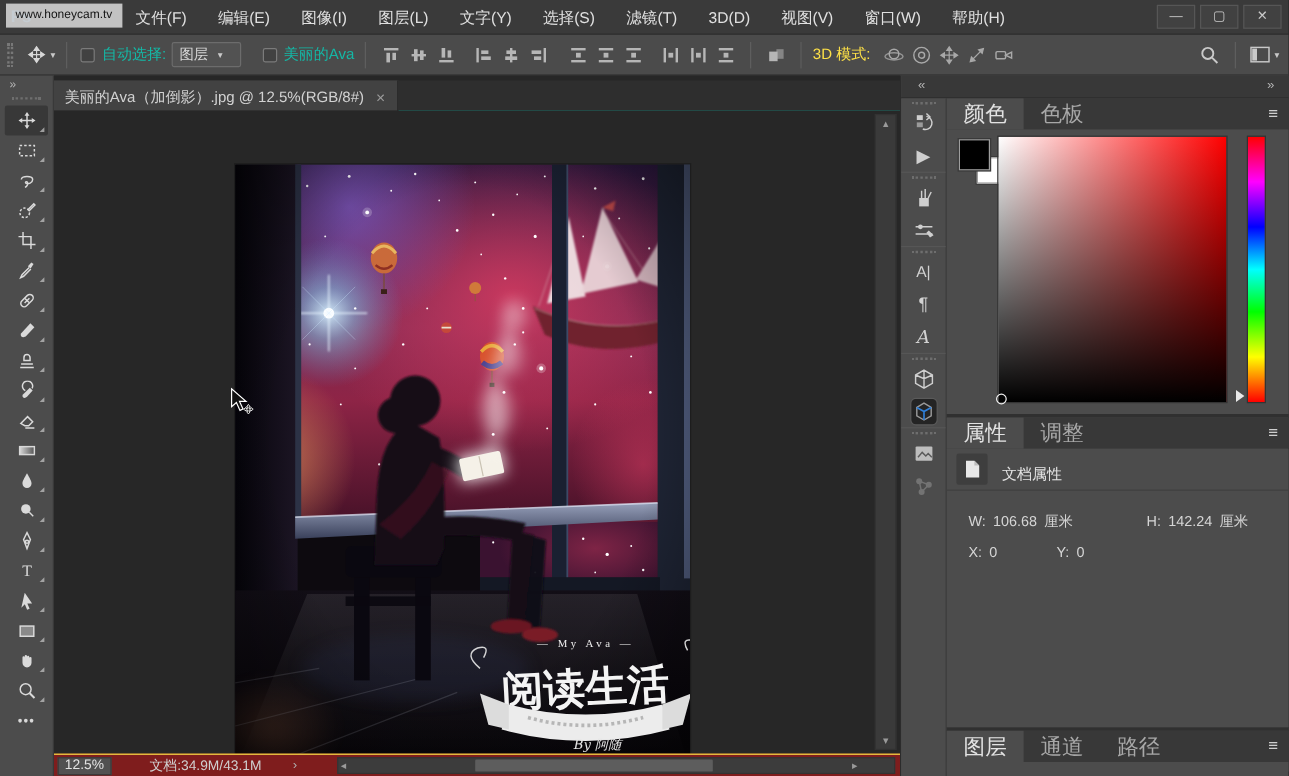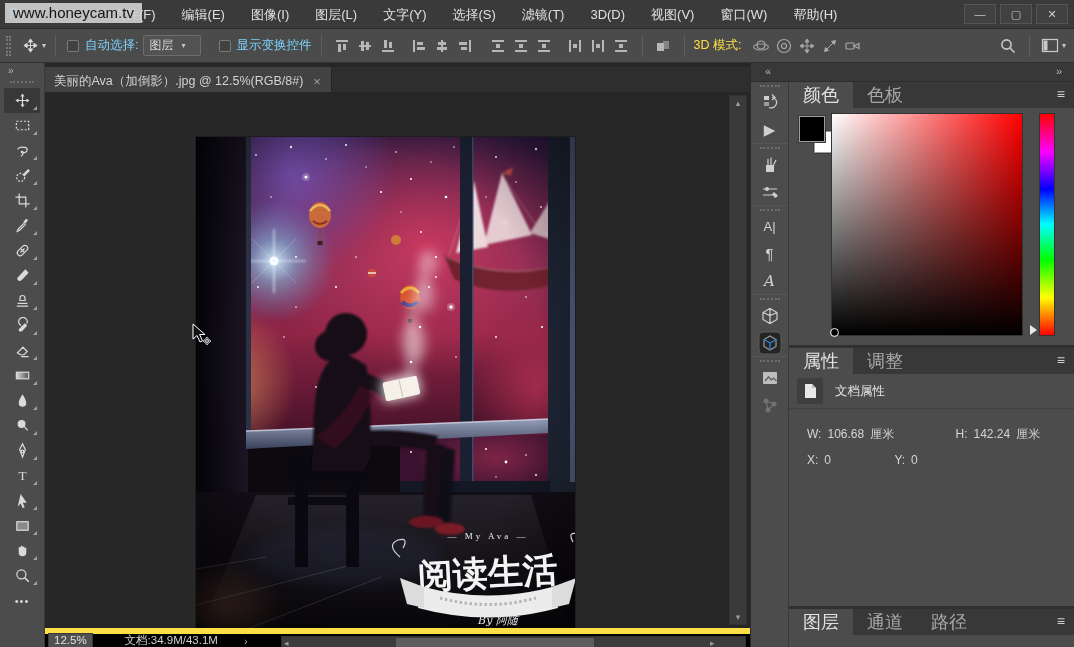--- a/index.html
+++ b/index.html
@@ -4,33 +4,33 @@
 <style>
   *{margin:0;padding:0;box-sizing:border-box}
   html,body{background:#222}
   body{font-family:"Liberation Sans","DejaVu Sans",sans-serif;-webkit-font-smoothing:antialiased}
   .app{position:relative;width:1074px;height:647px;background:#272727;overflow:hidden;color:#d8d8d8;font-size:12px}
   svg{display:block}
 
   
   .titlebar{position:absolute;left:0;top:0;width:1074px;height:29px;background:#3a3a3a;border-bottom:1px solid #2b2b2b;display:flex;align-items:center}
   .ps-logo{position:absolute;left:9px;top:5px;color:#58b5ff;font-weight:bold;font-size:14px;letter-spacing:0}
-  .watermark{position:absolute;left:5px;top:3px;height:20px;padding:0 8px;background:rgba(206,206,206,.92);color:#141414;font-size:15px;line-height:20px;z-index:5}
+  .watermark{position:absolute;left:5px;top:3px;height:20px;padding:0 8px;background:rgba(206,206,206,.92);color:#141414;font-size:10px;line-height:20px;z-index:5}
   .menus{display:flex;margin-left:100px}
   .menu-item{padding:0 13px;height:29px;line-height:29px;font-size:13px;color:#e0e0e0;cursor:default}
   .win-controls{position:absolute;right:6px;top:4px;display:flex;gap:4px}
   .win-btn{width:32px;height:20px;background:#414141;border:1px solid #565656;color:#c9c9c9;font-size:11px;text-align:center;line-height:18px}
 
   
   .optionsbar{position:absolute;left:0;top:29px;width:1074px;height:34px;background:#4b4b4b;border-bottom:1px solid #313131;display:flex;align-items:center;padding:0 8px 0 6px}
   .drag-dots{width:5px;height:20px;border-left:2px dotted #787878;border-right:2px dotted #787878;margin-right:8px}
   .sep{width:1px;height:22px;background:#5e5e5e;margin:0 9px;flex:none}
   .opt-icon{width:23px;height:23px;display:flex;align-items:center;justify-content:center;flex:none}
   .chk{width:12px;height:12px;background:#414141;border:1px solid #7b7b7b;border-radius:2px;margin:0 6px 0 2px;flex:none}
-  .opt-label{font-size:12.5px;color:#7dd3fc;white-space:nowrap}
+  .opt-label{font-size:12.5px;color:#14b8a6;white-space:nowrap}
   .opt-label.dim{color:#fde047}
   .dropdown{height:21px;min-width:58px;background:#525252;border:1px solid #6c6c6c;border-radius:2px;display:flex;align-items:center;padding:0 6px;gap:8px;margin-left:4px}
   .chev{font-size:8px;color:#c9c9c9;line-height:1}
   .spacer{flex:1}
 
   
   .toolbar{position:absolute;left:0;top:63px;width:45px;bottom:0;background:#4c4c4c;border-right:1px solid #393939}
   .tb-head{height:16px;color:#b5b5b5;font-size:10px;line-height:15px;padding-left:8px;letter-spacing:-1px}
   .tb-dots{width:24px;height:3px;margin:2px auto 4px auto;border-top:2px dotted #6e6e6e}
   .tool{position:relative;width:36px;height:25px;margin:0 auto;display:flex;align-items:center;justify-content:center;border-radius:2px}
@@ -42,21 +42,21 @@
 
   
   .workarea{position:absolute;left:45px;top:63px;width:705px;bottom:0;background:#272727}
   .tabbar{position:absolute;left:0;top:4px;right:0;height:29px;background:#2e2e2e;border-bottom:4px solid #14b8a6}
   .doc-tab{position:absolute;left:0;top:0;height:29px;background:#424242;display:flex;align-items:center;gap:10px;padding:0 10px 0 9px;font-size:12.5px;color:#d2d2d2;border-right:1px solid #262626}
   .tab-close{color:#9c9c9c;font-size:13px}
   .pasteboard{position:absolute;left:0;top:29px;right:0;bottom:19px;background:#272727}
   .canvas-image{position:absolute;left:151px;top:45px;width:379px;height:505px;box-shadow:0 0 0 1px #1d1d1d}
   .vscroll{position:absolute;right:3px;top:32px;bottom:22px;width:18px;background:#3a3a3a;border:1px solid #323232}
   .vscroll .arr{position:absolute;left:0;width:100%;text-align:center;color:#9a9a9a;font-size:9px;height:12px;line-height:12px}
-  .statusrow{position:absolute;left:0;right:0;bottom:0;height:19px;background:#000000;border-top:6px solid #fde047;display:flex;align-items:center;font-size:11.5px}
+  .statusrow{position:absolute;left:0;right:0;bottom:0;height:19px;background:#7f1d1d;border-top:1px solid #fde047;display:flex;align-items:center;font-size:11.5px}
   .zoom-field{margin-left:3px;height:15px;background:#515151;border:1px solid #3a3a3a;padding:0 5px;line-height:13px;color:#e2e2e2}
   .doc-info{margin-left:32px;color:#d0d0d0}
   .status-chev{margin-left:26px;color:#b0b0b0;font-size:11px}
   .hscroll{position:absolute;left:236px;right:4px;top:2px;height:14px;background:#3c3c3c;border:1px solid #333}
   .hscroll .thumb{position:absolute;left:114px;top:1px;width:198px;height:10px;background:#5d5d5d;border-radius:1px}
   .hscroll .arr{position:absolute;top:0;color:#9a9a9a;font-size:9px;line-height:12px}
 
   
   .rightdock{position:absolute;left:750px;top:63px;width:324px;bottom:0;background:#4c4c4c;border-left:1px solid #2c2c2c}
   .dock-head{position:absolute;left:0;top:0;right:0;height:19px;background:#383838;border-bottom:1px solid #2d2d2d;color:#b5b5b5;font-size:11px}
@@ -79,21 +79,21 @@
   .bgswatch{position:absolute;left:25px;top:23px;width:22px;height:22px;background:#fff;border:1px solid #9e9e9e;box-shadow:0 0 0 1px #3a3a3a}
   .color-field{position:absolute;left:42px;top:5px;width:192px;height:223px;border:1px solid #333;
      background:linear-gradient(to bottom,rgba(0,0,0,0),#000),linear-gradient(to right,#ffffff,#ff0000)}
   .field-cursor{position:absolute;left:-2px;bottom:-2px;width:9px;height:9px;border:1.5px solid #f2f2f2;border-radius:50%}
   .hue-strip{position:absolute;left:250px;top:5px;width:16px;height:223px;border:1px solid #333;
      background:linear-gradient(to bottom,#f00 0%,#f0f 17%,#00f 34%,#0ff 50%,#0f0 66%,#ff0 83%,#f00 100%)}
   .hue-arrow{position:absolute;left:241px;top:217px;width:0;height:0;border-top:5px solid transparent;border-bottom:5px solid transparent;border-left:7px solid #e9e9e9}
 
   
   .props-body{position:relative;background:#4c4c4c;height:232px;font-size:12px;color:#d5d5d5}
-  .docprops-row{display:flex;align-items:center;gap:12px;padding:4px 0 4px 8px;border-bottom:1px solid #404040}
+  .docprops-row{display:flex;align-items:flex-end;gap:12px;padding:4px 0 4px 8px;border-bottom:1px solid #404040}
   .doc-icon-box{width:26px;height:26px;background:#3e3e3e;border-radius:2px;display:flex;align-items:center;justify-content:center}
   .docprops-label{color:#e3e3e3;font-size:12.5px}
   .dim-grid{padding:12px 0 0 18px;line-height:26px}
   .dim-grid .col2{display:inline-block;margin-left:52px}
   .dim-grid span{margin-right:6px}
   .res-row{border-top:1px solid #404040;margin-top:10px;padding:10px 0 0 10px}
   .res-row span{margin-right:5px}
 
   
   .layers-stub{height:8px;background:#4c4c4c}
@@ -140,21 +140,21 @@
     <span class="chev">▾</span>
     <div class="sep"></div>
     <span class="chk"></span>
     <span class="opt-label">自动选择:</span>
     <div class="dropdown">
       <span>图层</span>
       <span class="chev">▾</span>
     </div>
     <div style="width:16px"></div>
     <span class="chk"></span>
-    <span class="opt-label">显示变换控件</span>
+    <span class="opt-label">美丽的Ava</span>
     <div class="sep"></div>
 
     <svg width="0" height="0" style="position:absolute">
       <defs>
         <symbol id="i-al" viewBox="0 0 16 16">
             <rect x="2" y="2" width="12" height="2"></rect>
             <rect x="4" y="6" width="3" height="8"></rect>
             <rect x="9" y="6" width="3" height="6"></rect>
           </symbol>
         <symbol id="i-alc" viewBox="0 0 16 16">
@@ -821,21 +821,21 @@
           </div>
           <span class="docprops-label">文档属性</span>
         </div>
         <div class="dim-grid">
           <div>
             <span>W:</span><span>106.68</span><span>厘米</span>
             <span class="col2"><span>H:</span><span>142.24</span><span>厘米</span></span>
           </div>
           <div>
             <span>X:</span><span>0</span>
-            <span class="col2" style="margin-left:54px"><span>Y:</span><span>0</span></span>
+            <span class="col2" style="margin-left:40px"><span>Y:</span><span>0</span></span>
           </div>
         </div>
       </div>
 
       <div class="divider"></div>
 
       <div class="pgroup-head">
         <div class="ptab active">图层</div>
         <div class="ptab">通道</div>
         <div class="ptab">路径</div>

